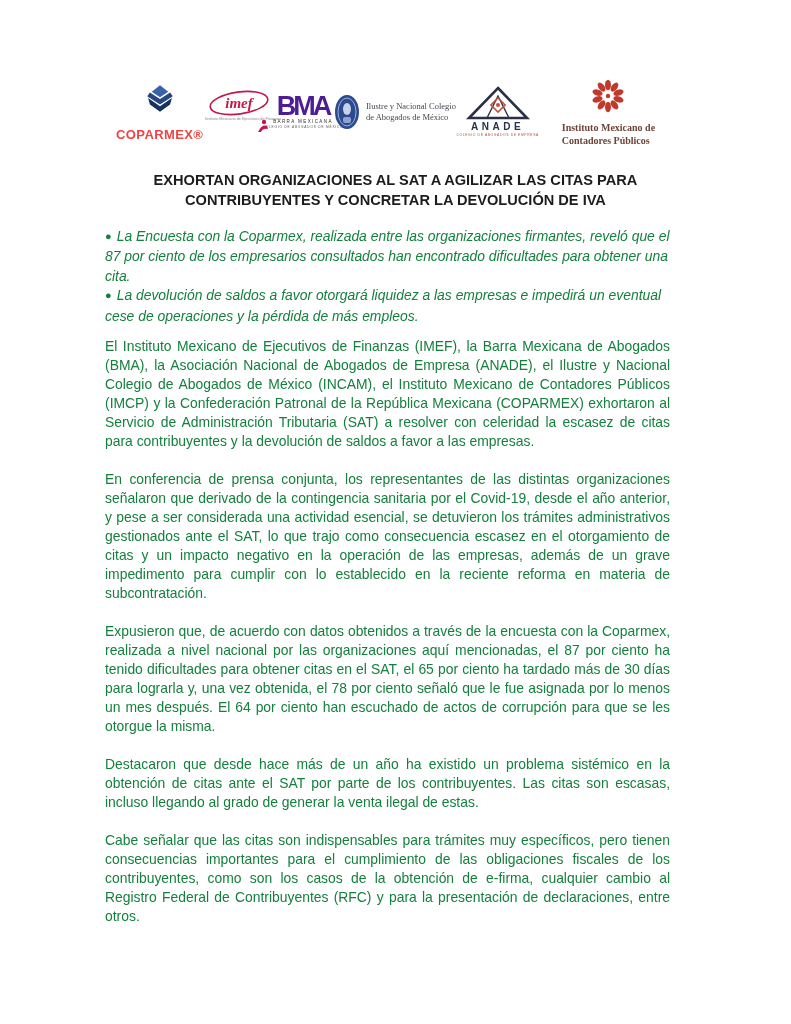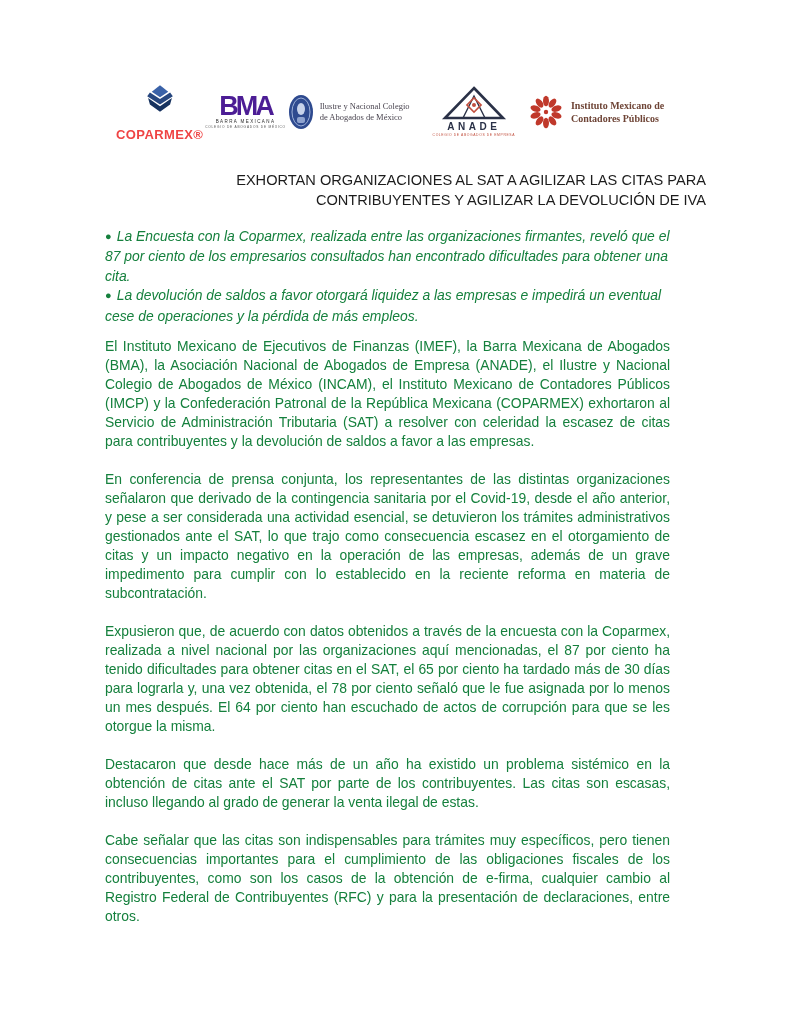--- a/index.html
+++ b/index.html
@@ -43,33 +43,33 @@
     font-family:"Liberation Serif", serif;font-size:8.5px;color:#4a4550;
     line-height:1.25;text-align:left;
   }
   
   .anade{width:86px;}
   .anade-label{
     font-size:10px;font-weight:bold;letter-spacing:3.5px;color:#2a3147;margin-top:2px;
   }
   .anade-sub{font-size:3.4px;letter-spacing:.6px;color:#c2503f;margin-top:2px;white-space:nowrap;}
   
-  .imcp{flex-direction:row;gap:7px;align-items:center;width:150px;}
+  .imcp{flex-direction:column;gap:7px;align-items:center;width:150px;}
   .imcp-text{
     font-family:"Liberation Serif", serif;font-size:10px;font-weight:600;
     color:#6e4436;line-height:1.3;text-align:left;white-space:nowrap;
   }
   
   .date-line{
     position:absolute;top:145px;left:105px;width:581px;
     text-align:right;font-size:13.8px;color:#3a3a3a;
   }
   .title-block{
     position:absolute;top:170px;left:85px;width:621px;
-    text-align:right;font-weight:normal;font-size:14.6px;line-height:20px;color:#1c1c1c;
+    text-align:center;font-weight:bold;font-size:14.6px;line-height:20px;color:#1c1c1c;
   }
   .title-block span{display:block;}
   .body-block{
     position:absolute;top:227px;left:105px;width:581px;
     font-size:13.9px;line-height:19px;color:#15803d;
   }
   .bullets{font-style:italic;line-height:19.4px;}
   .bullet-item{margin:0;}
   .bullet-marker{font-style:normal;margin-right:5px;font-size:11px;position:relative;top:-1px;}
   .paragraphs{margin-top:11px;}
@@ -86,20 +86,31 @@
 
     <div class="logo">
       <svg width="44" height="30" viewBox="0 0 48 32">
         <polygon points="24,1 33,8 24,14 15,8" fill="#3a62a8"></polygon>
         <polygon points="13,9 24,16 35,9 38,13 24,22 10,13" fill="#27477f"></polygon>
         <polygon points="11,15 24,24 37,15 35,22 24,30 13,22" fill="#16325f"></polygon>
       </svg>
       <div class="coparmex-label">COPARMEX®</div>
     </div>
 
+    <div class="logo imef">
+      <svg class="imef-oval" width="64" height="30" viewBox="0 0 64 30">
+        <ellipse cx="32" cy="14" rx="29" ry="11" fill="none" stroke="#c2184a" stroke-width="1.6" transform="rotate(-8 32 14)"></ellipse>
+        <text x="32" y="19" text-anchor="middle" font-family="Liberation Serif, serif" font-style="italic" font-weight="bold" font-size="15" fill="#c2184a">imef</text>
+      </svg>
+      <div class="imef-sub">Instituto Mexicano de Ejecutivos de Finanzas</div>
+      <svg class="imef-person" width="14" height="14" viewBox="0 0 14 14">
+        <circle cx="8" cy="3" r="2.2" fill="#c2184a"></circle>
+        <path d="M2,13 Q6,5 11,7 L12,10 Q7,9 5,13 Z" fill="#c2184a"></path>
+      </svg>
+    </div>
 
     <div class="logo bma">
       <div class="bma-main">BMA</div>
       <div class="bma-sub1">BARRA MEXICANA</div>
       <div class="bma-sub2">COLEGIO DE ABOGADOS DE MÉXICO</div>
     </div>
 
     <div class="logo incam">
       <svg width="26" height="36" viewBox="0 0 26 36">
         <ellipse cx="13" cy="18" rx="12" ry="17" fill="#2e4a8f"></ellipse>
@@ -164,21 +175,21 @@
       <div class="imcp-text">
         <div>Instituto Mexicano de</div>
         <div>Contadores Públicos</div>
       </div>
     </div>
   </div>
 
 
   <div class="title-block">
     <span>EXHORTAN ORGANIZACIONES AL SAT A AGILIZAR LAS CITAS PARA</span>
-    <span>CONTRIBUYENTES Y AGILIZAR LA DEVOLUCIÓN DE IVA</span>
+    <span>CONTRIBUYENTES Y CONCRETAR LA DEVOLUCIÓN DE IVA</span>
   </div>
 
   <div class="body-block">
     <div class="bullets">
       <div class="bullet-item"><span class="bullet-marker">●</span><span>La Encuesta con la Coparmex, realizada entre las organizaciones firmantes, reveló que el 87 por ciento de los empresarios consultados han encontrado dificultades para obtener una cita.</span></div>
       <div class="bullet-item"><span class="bullet-marker">●</span><span>La devolución de saldos a favor otorgará liquidez a las empresas e impedirá un eventual cese de operaciones y la pérdida de más empleos.</span></div>
     </div>
     <div class="paragraphs">
       <p>El Instituto Mexicano de Ejecutivos de Finanzas (IMEF), la Barra Mexicana de Abogados (BMA), la Asociación Nacional de Abogados de Empresa (ANADE), el Ilustre y Nacional Colegio de Abogados de México (INCAM), el Instituto Mexicano de Contadores Públicos (IMCP) y la Confederación Patronal de la República Mexicana (COPARMEX) exhortaron al Servicio de Administración Tributaria (SAT) a resolver con celeridad la escasez de citas para contribuyentes y la devolución de saldos a favor a las empresas.</p>
       <p>En conferencia de prensa conjunta, los representantes de las distintas organizaciones señalaron que derivado de la contingencia sanitaria por el Covid-19, desde el año anterior, y pese a ser considerada una actividad esencial, se detuvieron los trámites administrativos gestionados ante el SAT, lo que trajo como consecuencia escasez en el otorgamiento de citas y un impacto negativo en la operación de las empresas, además de un grave impedimento para cumplir con lo establecido en la reciente reforma en materia de subcontratación.</p>

